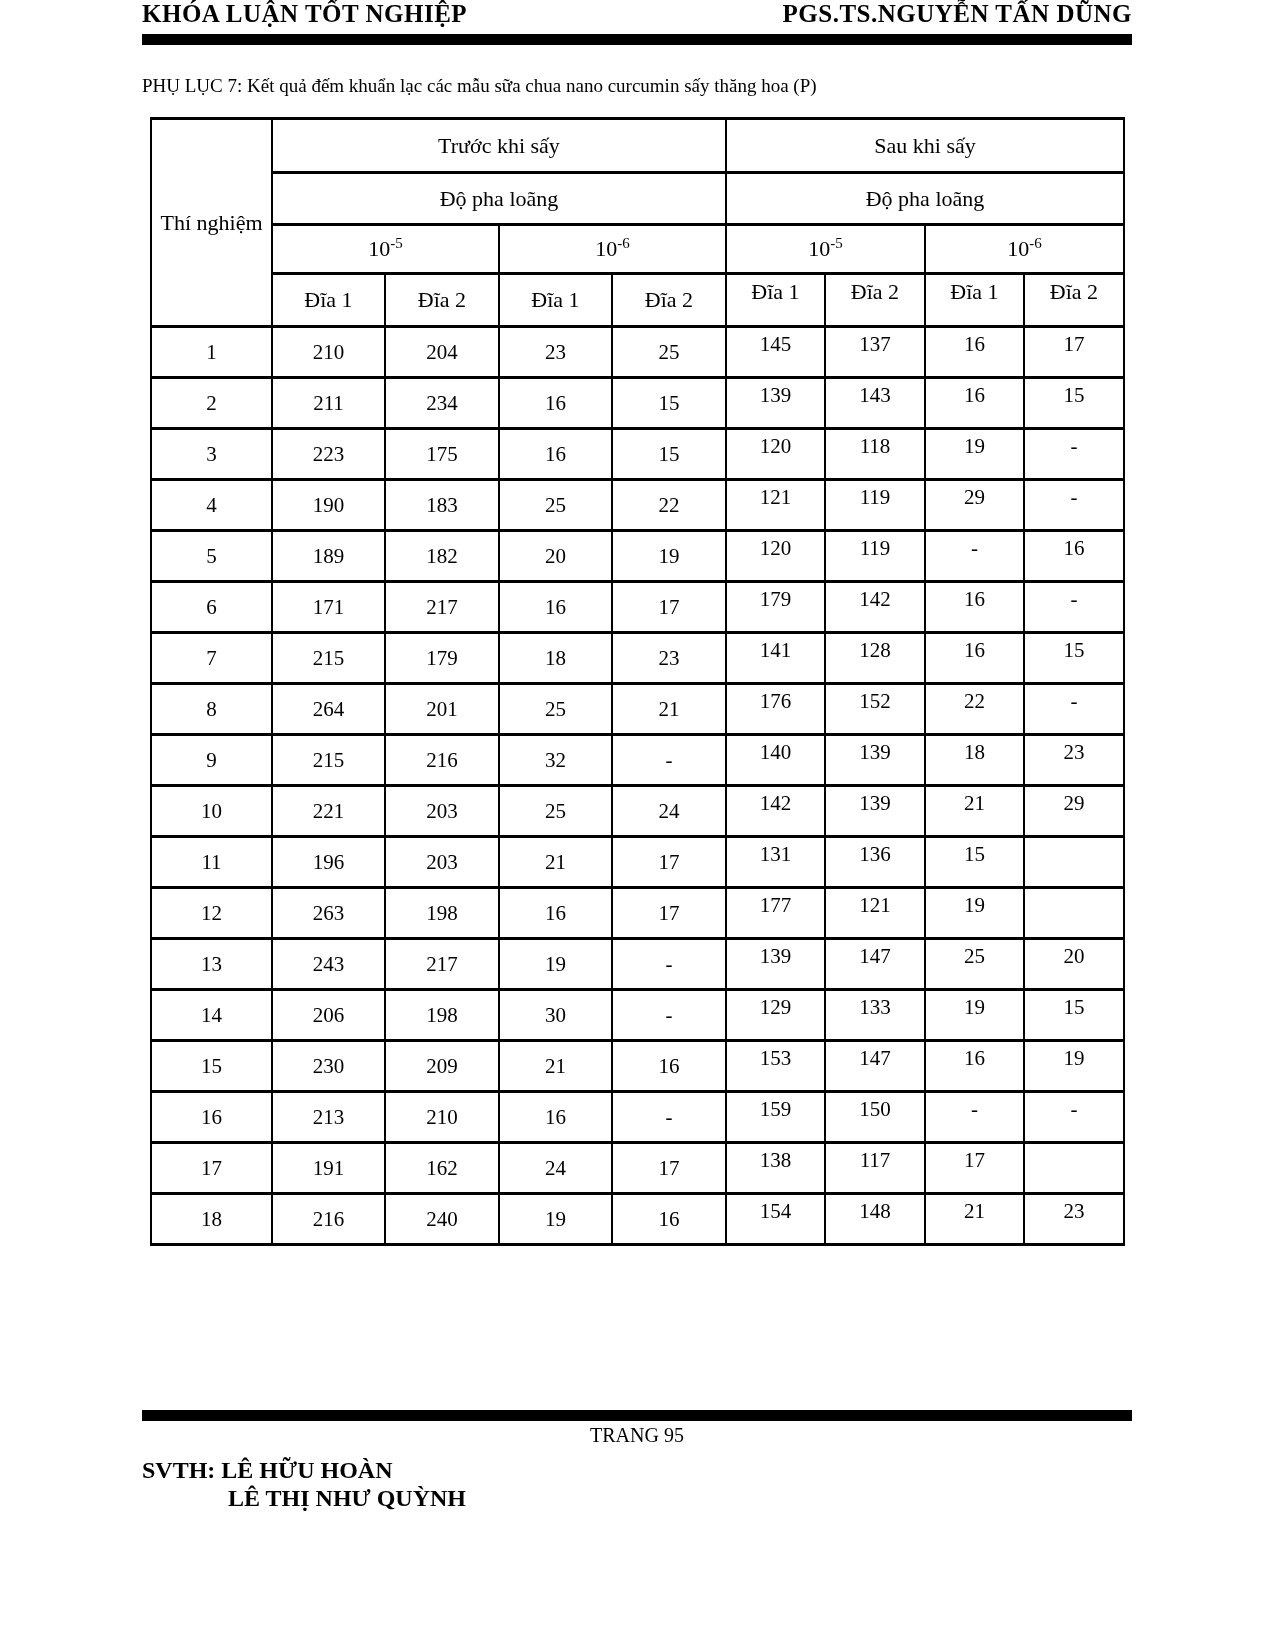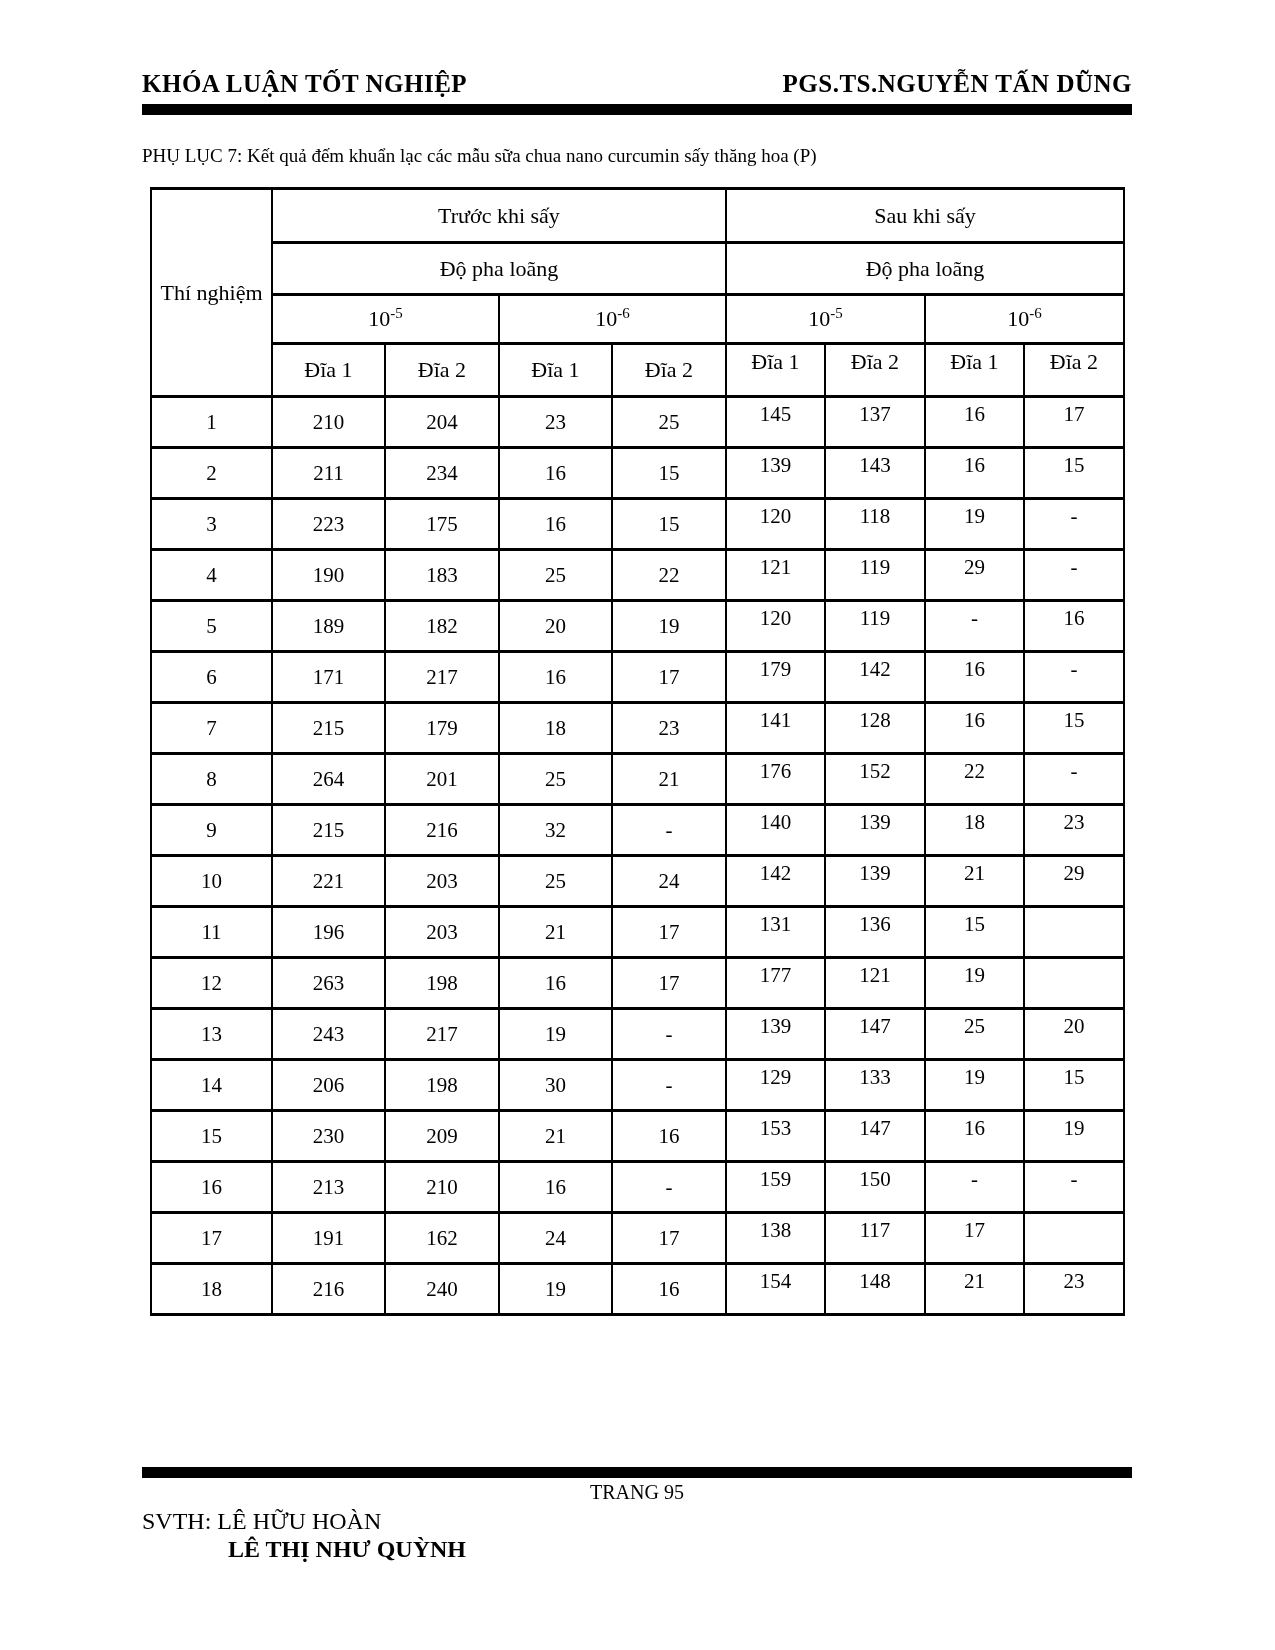--- a/index.html
+++ b/index.html
@@ -7,21 +7,21 @@
   body {
     width: 1275px; height: 1650px;
     font-family: "Liberation Serif", "DejaVu Serif", serif;
     color: #000000;
     position: relative;
     overflow: hidden;
   }
   .content { width: 990px; margin: 0 auto 0 142px; }
 
   
-  .page-header { padding-top: 70px; display: flex; justify-content: space-between; align-items: center; }
+  .page-header { display: flex; justify-content: space-between; align-items: center; }
   .page-header .hdr-text { font-weight: bold; font-size: 25px; letter-spacing: 0.5px; }
   .double-rule { margin-top: 6px; border-top: 9px solid #000; height: 3px; border-bottom: 2px solid #000; }
 
   
   .appendix-title { margin-top: 30px; font-size: 19px; }
 
   
   table { border-collapse: collapse; margin-top: 20px; margin-left: 8px; table-layout: fixed; }
   th, td {
     border-left: 2px solid #000; border-right: 2px solid #000;
@@ -34,24 +34,24 @@
   .h-rowB { height: 52px; }
   .h-rowC { height: 49px; }
   .h-rowD { height: 53px; }
   .thi-nghiem { line-height: 1.45; }
   td.c-no { height: 51px; }
   td.c-left { vertical-align: middle; }
   td.c-right, th.ta-top { vertical-align: top; padding-top: 4px; }
   sup { font-size: 68%; vertical-align: super; line-height: 0; }
 
   
-  .page-footer { position: absolute; left: 142px; width: 990px; top: 1467px; }
+  .page-footer { position: absolute; left: 142px; width: 990px; top: 1410px; }
   .footer-rule { border-top: 11px solid #000; }
   .footer-page { text-align: center; font-size: 20px; margin-top: 3px; }
-  .footer-svth { font-weight: normal; font-size: 24px; margin-top: 4px; }
+  .footer-svth { font-weight: bold; font-size: 24px; margin-top: 10px; }
   .footer-svth2 { font-weight: bold; font-size: 24px; margin-left: 86px; margin-top: 1px; }
 </style>
 </head>
 <body>
 
 <div class="content">
 
   <div class="page-header">
     <span class="hdr-text">KHÓA LUẬN TỐT NGHIỆP</span>
     <span class="hdr-text">PGS.TS.NGUYỄN TẤN DŨNG</span>

